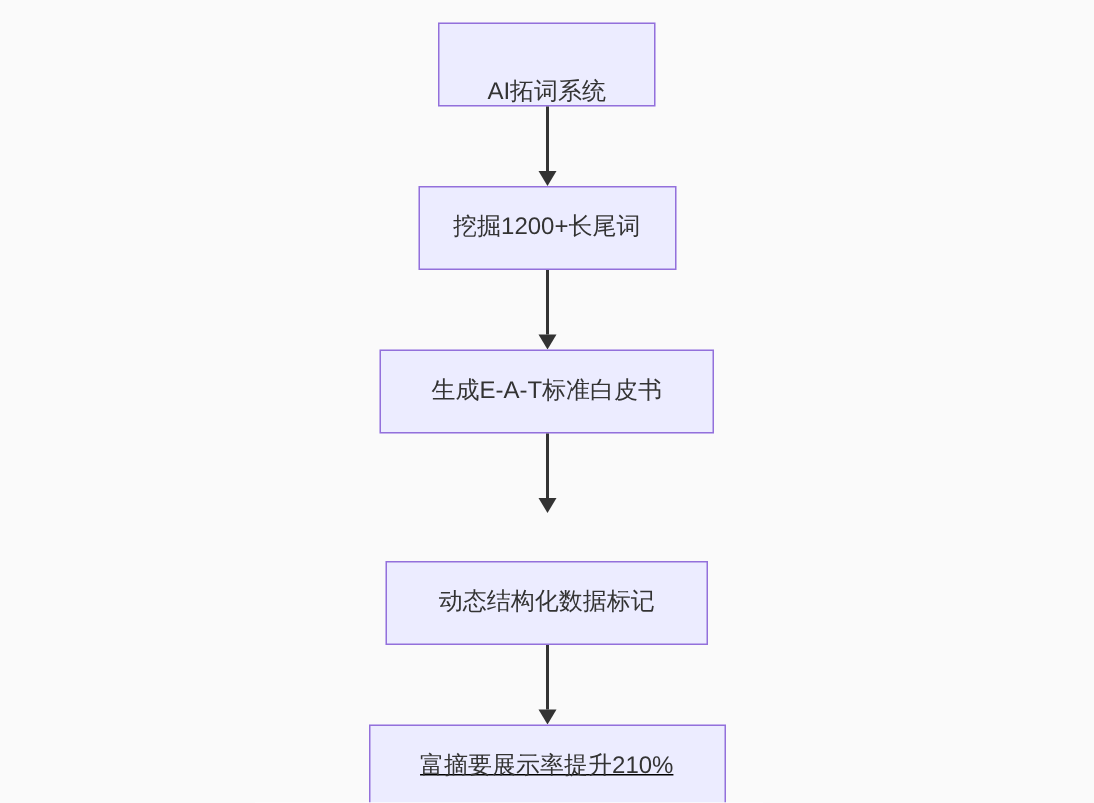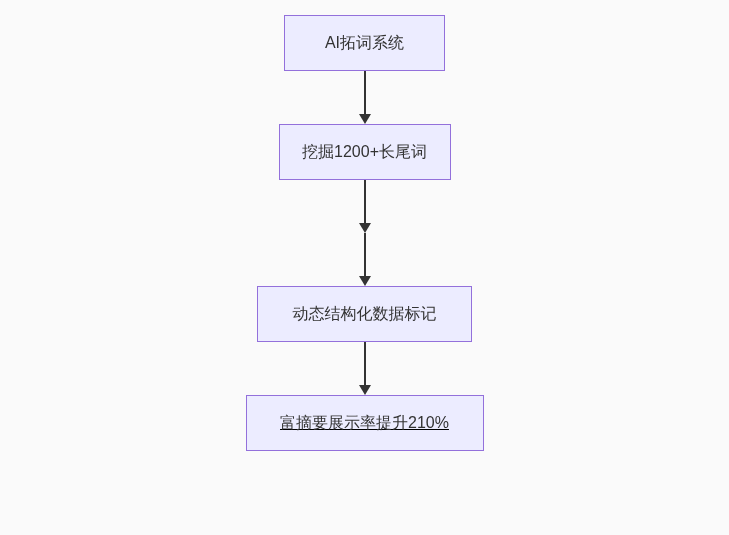--- a/index.html
+++ b/index.html
@@ -32,24 +32,24 @@
     align-items: center;
     justify-content: center;
     flex: 0 0 auto;
   }
   .node-label {
     color: var(--text);
     font-size: 16px;
     white-space: nowrap;
     line-height: 1;
   }
-  .n1 { width: 161px; }
+  .n1 { width: 145px; align-items: flex-end; }
   .n2 { width: 172px; }
   .n3 { width: 223px; }
-  .n4 { width: 215px; }
+  .n4 { width: 215px; margin-top: 32px; }
   .n5 { width: 238px; text-decoration: underline; }
   .arrow {
     height: 53px;
     width: 12px;
     display: flex;
     flex-direction: column;
     align-items: center;
     flex: 0 0 auto;
   }
   .arrow-line {
@@ -81,20 +81,23 @@
 
   <div class="node n2">
     <span class="node-label">挖掘1200+长尾词</span>
   </div>
 
   <div class="arrow">
     <div class="arrow-line"></div>
     <div class="arrow-head"></div>
   </div>
 
+  <div class="node n3">
+    <span class="node-label">生成E-A-T标准白皮书</span>
+  </div>
 
   <div class="arrow">
     <div class="arrow-line"></div>
     <div class="arrow-head"></div>
   </div>
 
   <div class="node n4">
     <span class="node-label">动态结构化数据标记</span>
   </div>
 

